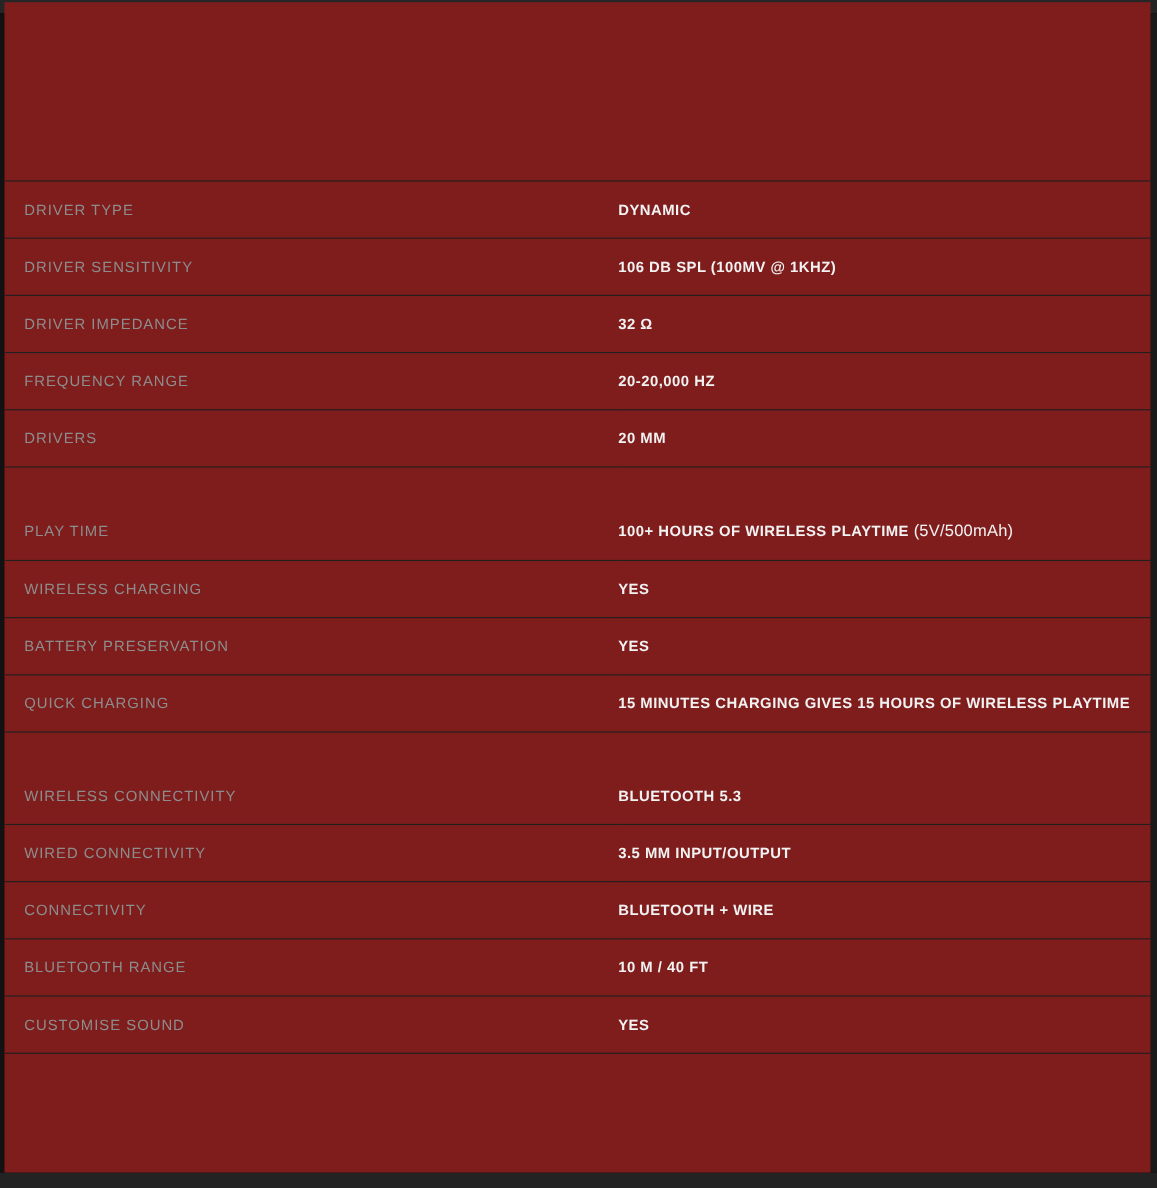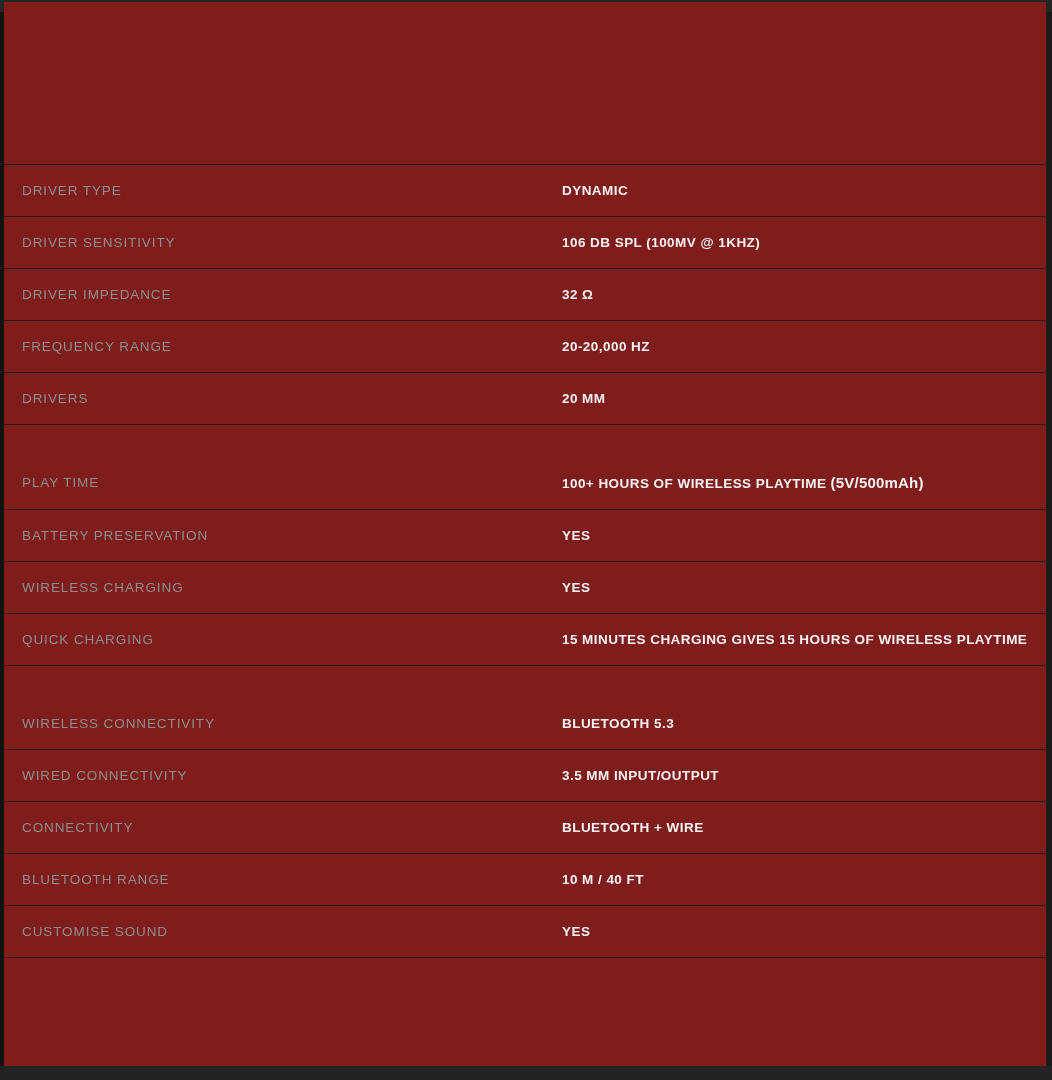--- a/index.html
+++ b/index.html
@@ -93,21 +93,21 @@
     letter-spacing: 0.45px;
     font-weight: 700;
     white-space: nowrap;
   }
   tr.gap td {
     height: 32px;
     border-bottom: none;
     padding: 0;
   }
   .value .mixed {
-    font-weight: 700;
+    font-weight: 400;
     letter-spacing: 0.2px;
     font-size: 15px;
   }
   tr.first-row td {
     border-top: 1px solid #1f1f1f;
   }
 </style>
 </head>
 <body>
 
@@ -149,28 +149,28 @@
         <tr class="gap">
           <td></td>
           <td></td>
         </tr>
 
         <tr class="row">
           <td class="label">PLAY TIME</td>
           <td class="value"><span>100+ HOURS OF WIRELESS PLAYTIME</span> <span class="mixed">(5V/500mAh)</span></td>
         </tr>
         <tr class="row">
+          <td class="label">WIRELESS CHARGING</td>
+          <td class="value">YES</td>
+        </tr>
+        <tr class="row">
           <td class="label">BATTERY PRESERVATION</td>
           <td class="value">YES</td>
         </tr>
         <tr class="row">
-          <td class="label">WIRELESS CHARGING</td>
-          <td class="value">YES</td>
-        </tr>
-        <tr class="row">
           <td class="label">QUICK CHARGING</td>
           <td class="value">15 MINUTES CHARGING GIVES 15 HOURS OF WIRELESS PLAYTIME</td>
         </tr>
 
         <tr class="gap">
           <td></td>
           <td></td>
         </tr>
 
         <tr class="row">

